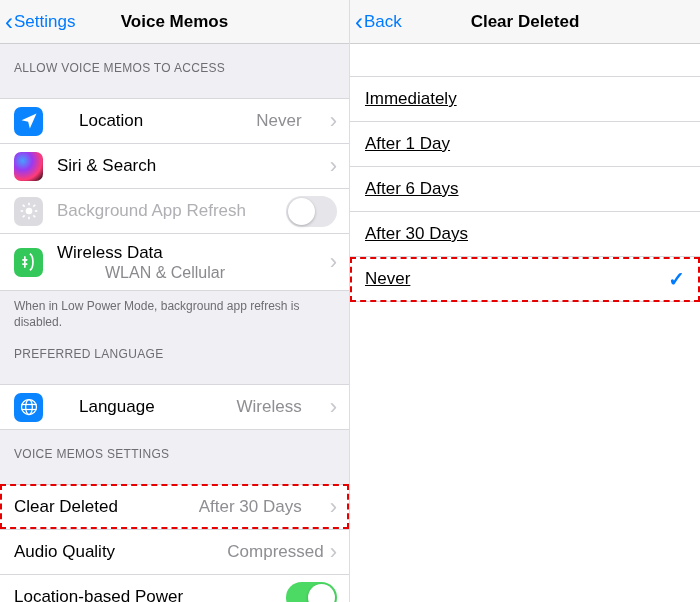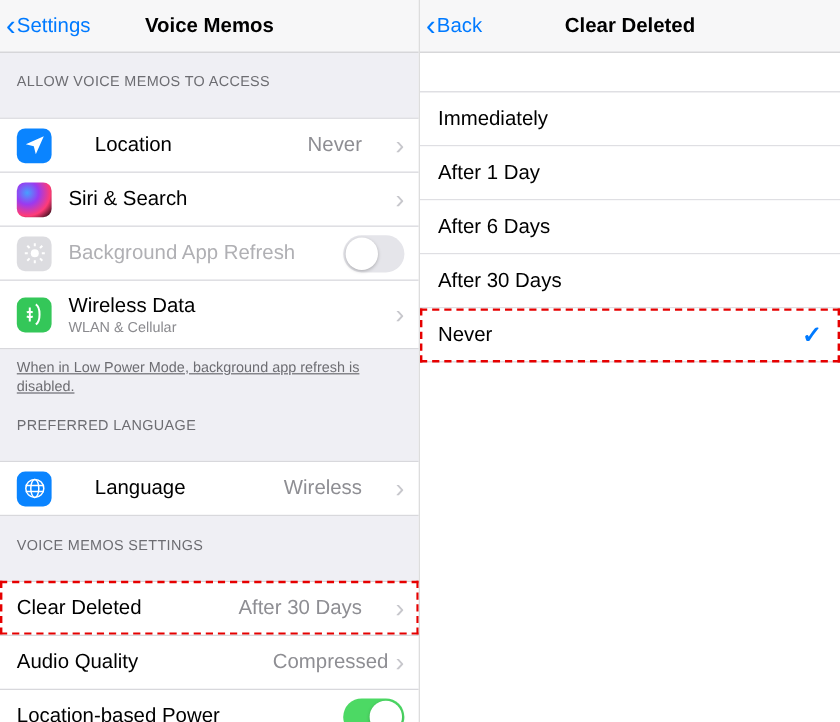--- a/index.html
+++ b/index.html
@@ -6,37 +6,37 @@
   .wrap{width:700px;height:602px;position:relative;background:#fff;}
   .pane{position:absolute;top:0;height:602px;background:#efeff4;overflow:hidden;}
   .pane.left{left:0;width:349px;}
   .pane.right{left:350px;width:350px;background:#fff;}
   .divider{position:absolute;left:349px;top:0;width:1px;height:602px;background:#ddd;}
   .nav{height:43px;background:#f7f7f8;border-bottom:1px solid #cfcfd2;display:flex;align-items:center;position:relative;}
   .nav .back{display:flex;align-items:center;color:#007aff;font-size:17px;padding-left:5px;cursor:pointer;}
   .nav .chev{font-size:24px;line-height:1;margin-right:1px;font-weight:300;}
   .nav .title{position:absolute;left:0;right:0;text-align:center;font-weight:600;font-size:17px;color:#000000;pointer-events:none;}
   .grouphdr{font-size:12px;color:#6d6d72;padding:17px 14px 23px;text-transform:uppercase;letter-spacing:0.3px;}
-  .footer{font-size:12px;color:#6d6d72;padding:7px 14px 0;line-height:1.35;text-decoration:underline;}
+  .footer{font-size:12px;color:#6d6d72;padding:7px 14px 0;line-height:1.35;}
   .cell{background:#fff;display:flex;align-items:center;min-height:44px;border-top:1px solid #d8d8dc;padding-right:12px;position:relative;}
   .cell:last-child{border-bottom:1px solid #d8d8dc;justify-content:space-between;}
   .group .cell:first-child{border-top:1px solid #d8d8dc;gap:22px;}
   .cell.indent{padding-left:14px;}
   .cell .appicon{width:29px;height:29px;border-radius:7px;margin:7px 14px 7px 14px;flex:none;display:flex;align-items:center;justify-content:center;}
   .cell .label{flex:1;font-size:17px;color:#000;}
   .cell .label.dim{color:#b0b0b4;}
-  .cell .sub{font-size:12px;color:#8a8a8e;margin-top:1px;}
+  .cell .sub{font-size:16px;color:#8a8a8e;margin-top:1px;margin-left:48px;}
   .cell .val{font-size:17px;color:#8e8e93;margin-right:6px;}
   .cell .disc{color:#c7c7cc;font-size:22px;font-weight:300;}
   .toggle{width:51px;height:31px;border-radius:16px;position:relative;flex:none;}
   .toggle .knob{position:absolute;width:27px;height:27px;background:#fff;border-radius:50%;top:2px;box-shadow:0 1px 3px rgba(0,0,0,0.25);}
   .toggle.on{background:#4cd964;} .toggle.on .knob{right:2px;}
   .toggle.off{background:#e5e5ea;} .toggle.off .knob{left:2px;}
   .rightlist{margin-top:32px;}
-  .rcell{height:44px;display:flex;align-items:center;padding:0 15px;border-bottom:1px solid #d8d8dc;background:#fff;font-size:17px;position:relative;}
+  .rcell{height:44px;display:flex;align-items:center;padding:0 15px;border-bottom:1px solid #d8d8dc;background:#fff;font-size:17px;position:relative;text-decoration:underline;}
   .rightlist .rcell:first-child{border-top:1px solid #d8d8dc;}
   .check{color:#007aff;font-size:20px;font-weight:600;position:absolute;right:15px;}
   .hi{outline:2px dashed #e60000;outline-offset:-2px;}
   .ico{width:20px;height:20px;}
   svg{display:block;}
 </style>
 </head>
 <body>
 
 <div class="wrap">

